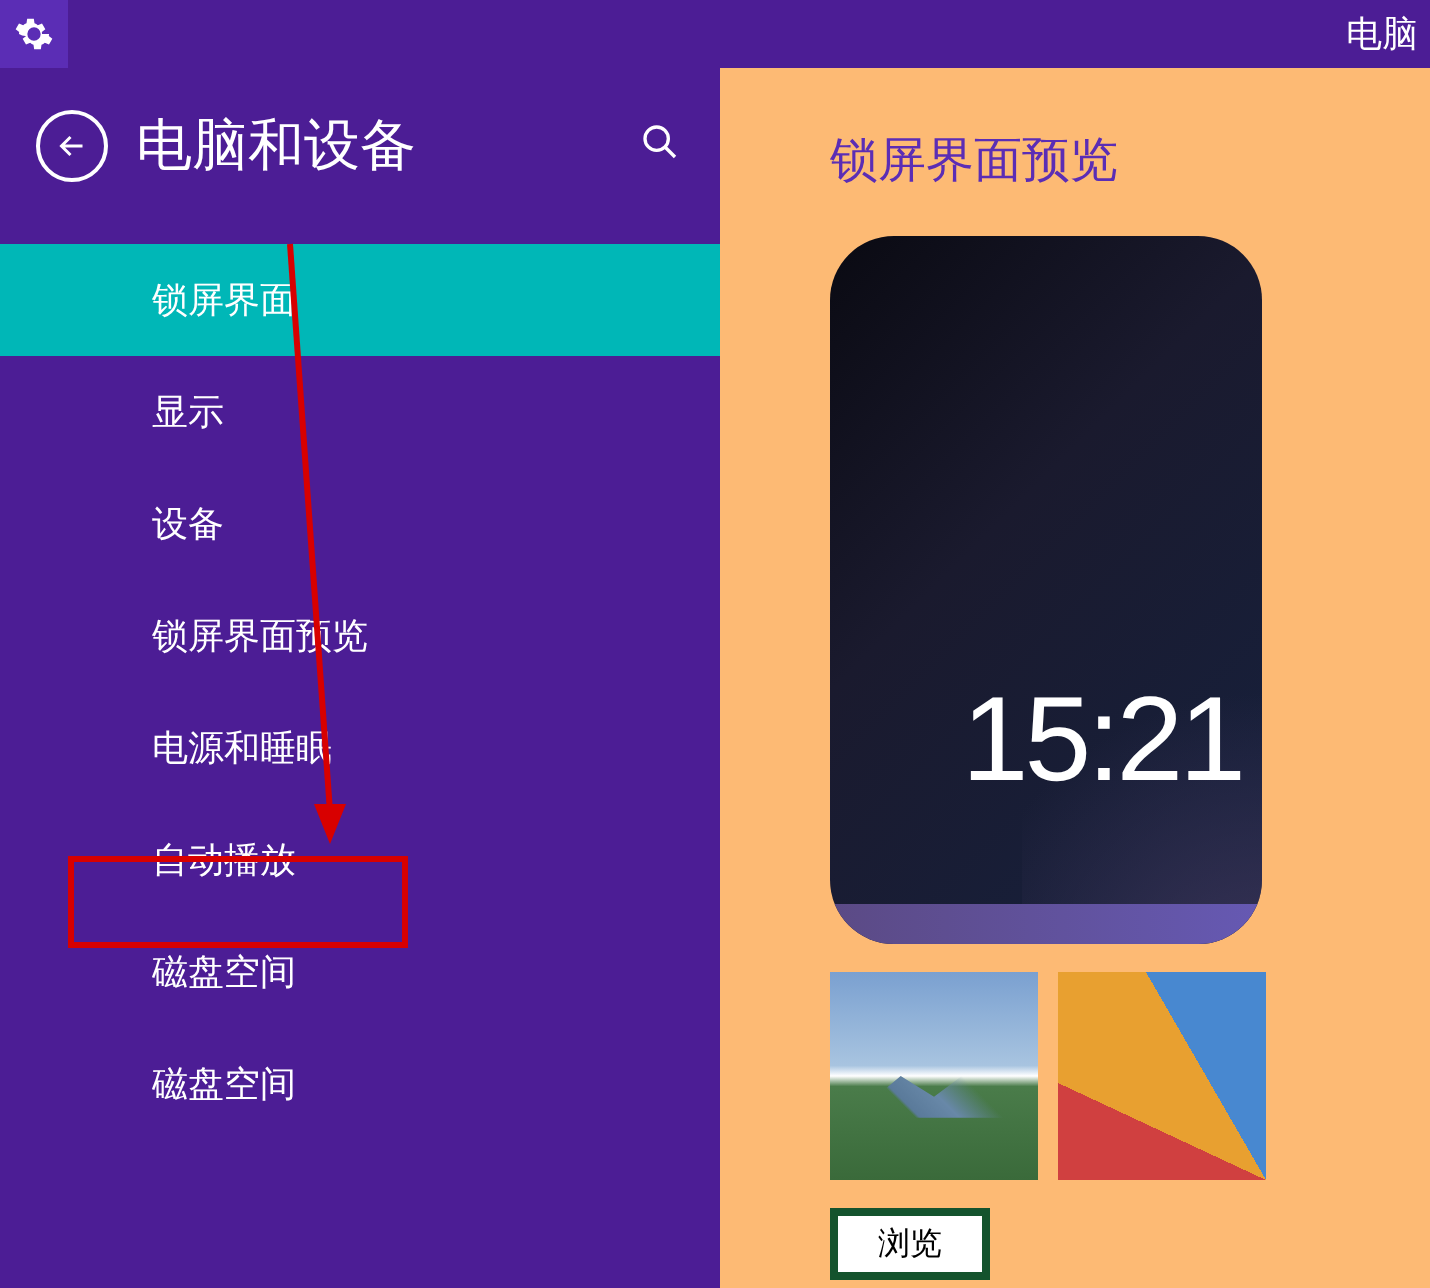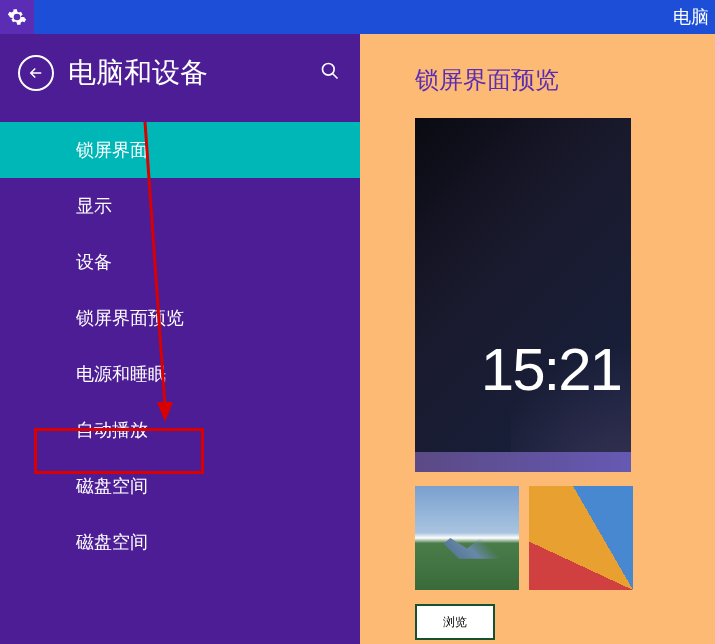--- a/index.html
+++ b/index.html
@@ -1,41 +1,41 @@
 <!DOCTYPE html>
 <html><head>
   <meta charset="utf-8">
   <style>
     * { margin: 0; padding: 0; box-sizing: border-box; }
     body { font-family: "Microsoft YaHei", "Segoe UI", sans-serif; width: 715px; height: 644px; overflow: hidden; background: #fff; }
-    .topbar { height: 34px; background: #1d4ed8; display: flex; align-items: center; }
+    .topbar { height: 34px; background: #4c1d95; display: flex; align-items: center; }
     .gear-btn { width: 34px; height: 34px; background: #5b2db5; display: flex; align-items: center; justify-content: center; }
     .topbar-title { color: #fff; font-size: 18px; margin-left: auto; padding-right: 6px; }
     .main { display: flex; height: 610px; }
     .sidebar { width: 360px; background: #4c1d95; color: #fff; position: relative; padding-top: 20px; font-family: Liberation Serif, serif; }
     .sidebar-header { display: flex; align-items: center; padding: 0 20px 30px 18px; }
     .back-btn { width: 36px; height: 36px; border: 2px solid #fff; border-radius: 50%; display: flex; align-items: center; justify-content: center; cursor: pointer; }
     .sidebar-title { font-size: 28px; font-weight: 300; margin-left: 14px; }
     .search-btn { margin-left: auto; cursor: pointer; }
     .sidebar-items { list-style: none; }
     .sidebar-item { padding: 16px 76px; font-size: 18px; cursor: pointer; }
     .sidebar-item.active { background: #00b7b7; }
     .content { flex: 1; background: #fdba74; padding: 30px 0 0 55px; position: relative; }
     .content-title { color: #5b2db5; font-size: 24px; font-weight: 400; margin-bottom: 22px; }
-    .preview-main { width: 216px; height: 354px; background: linear-gradient(135deg, #0a0a12 0%, #1a1a2e 40%, #16213e 100%); position: relative; color: #fff; overflow: hidden; }
+    .preview-main { width: 216px; height: 354px; background: linear-gradient(135deg, #0a0a12 0%, #1a1a2e 40%, #16213e 100%); position: relative; color: #fff; overflow: hidden; border-radius: 32px; }
     .preview-main::before { content:""; position:absolute; right:0; top:200px; width:120px; height:180px; background: radial-gradient(circle at bottom right, #3b3458 0%, transparent 70%); }
     .preview-time { position: absolute; right: 10px; bottom: 68px; font-size: 60px; font-weight: 200; letter-spacing: -2px; }
     .preview-date { position: absolute; right: 6px; bottom: 34px; font-size: 21px; }
     .preview-bottom { position: absolute; bottom: 0; left: 0; right: 0; height: 20px; background: linear-gradient(90deg, #5b4a85 0%, #6659b3 100%); }
     .thumbs { display: flex; gap: 10px; margin-top: 14px; }
     .thumb { width: 104px; height: 104px; }
     .thumb1 { background: linear-gradient(to bottom, #7aa0d0 0%, #a8c4e0 45%, #fff 50%, #4a7c4a 55%, #3a6a3a 100%); position: relative; }
     .thumb1::after { content:""; position:absolute; bottom:30%; left:10%; right:10%; height:25%; background: linear-gradient(45deg, transparent 30%, #5a7a9a 32%, #6888a8 50%, transparent 70%); clip-path: polygon(0 100%, 30% 20%, 50% 60%, 75% 0, 100% 100%);}
     .thumb2 { background: conic-gradient(from 220deg at 100% 100%, #e8e8d0 0deg 35deg, #d04040 35deg 75deg, #e8a030 75deg 110deg, #4888d0 110deg 150deg, #40a868 150deg 200deg, #e8e8d0 200deg); }
-    .browse-btn { margin-top: 14px; width: 80px; height: 36px; border: 2px solid #14532d; background: #fff; font-size: 12px; cursor: pointer; }
+    .browse-btn { margin-top: 14px; width: 80px; height: 36px; border: 4px solid #14532d; background: #fff; font-size: 16px; cursor: pointer; }
     
     .anno-box { position:absolute; left:34px; top:394px; width:170px; height:46px; border:3px solid #d80000; pointer-events:none; }
     .anno-svg { position:absolute; left:0; top:0; pointer-events:none; }
   </style>
 </head>
 <body>
 
 <div class="topbar">
   <div class="gear-btn">
     <svg width="20" height="20" viewBox="0 0 24 24" fill="#fff">

